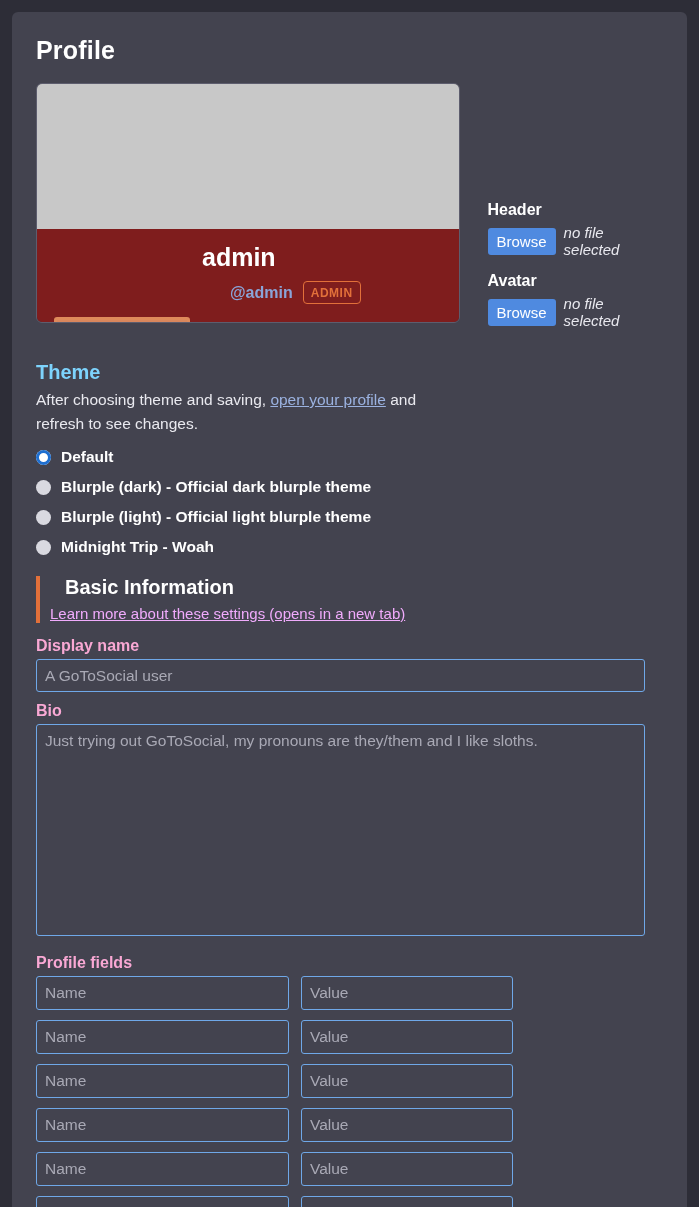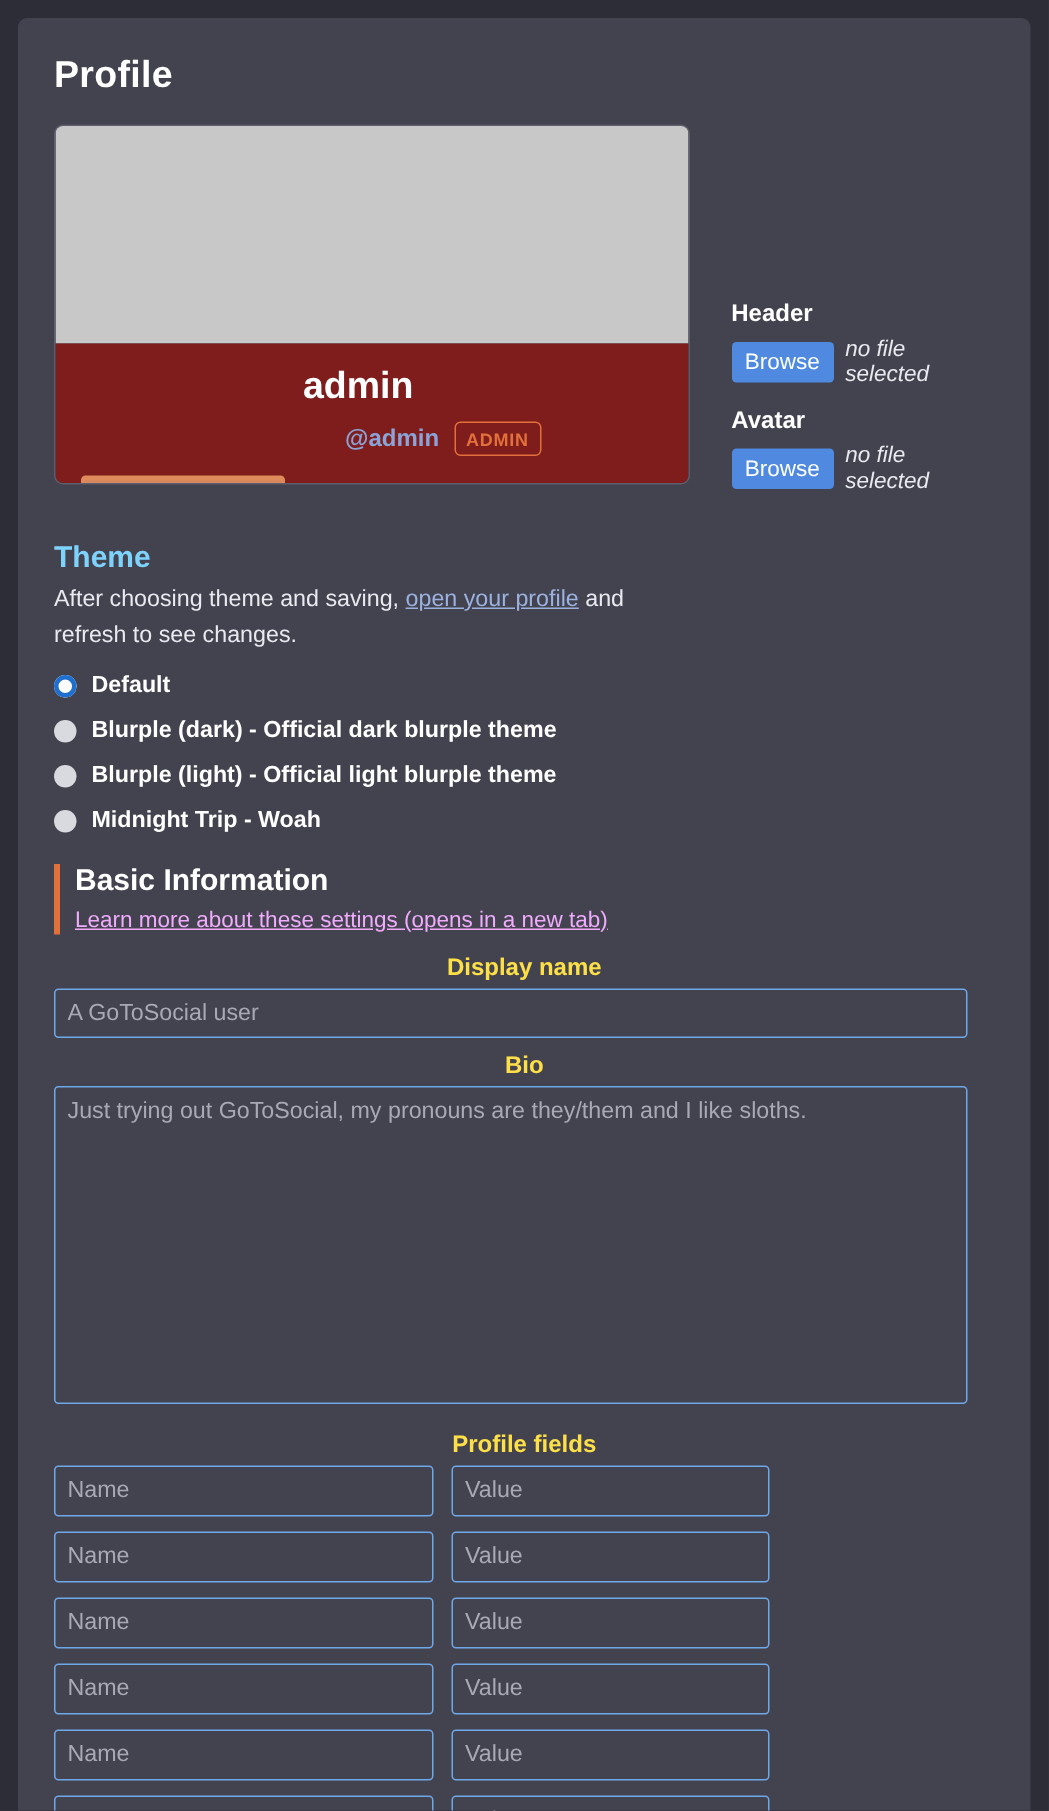--- a/index.html
+++ b/index.html
@@ -175,33 +175,32 @@
   .basic-block {
     border-left: 4px solid #e2703a;
     padding-left: 10px;
     margin-top: 20px;
     margin-bottom: 14px;
   }
   .basic-title {
     color: #ffffff;
     font-size: 20px;
     font-weight: bold;
-    margin: 0 0 6px 0;
+    margin: 0 0 6px 15px;
   }
   .basic-link {
     color: #f0abfc;
     font-size: 15px;
     text-decoration: underline;
   }
   .field-label {
-    color: #fde047;
+    color: #f9a8d4;
     font-size: 16px;
     font-weight: bold;
     margin: 0 0 4px 0;
-    text-align: center;
   }
   .text-input {
     width: 609px;
     height: 33px;
     background: #43434f;
     border: 1px solid #6fa8e8;
     border-radius: 3px;
     color: #c3c3cc;
     font-size: 15.5px;
     font-family: "Liberation Sans", sans-serif;

